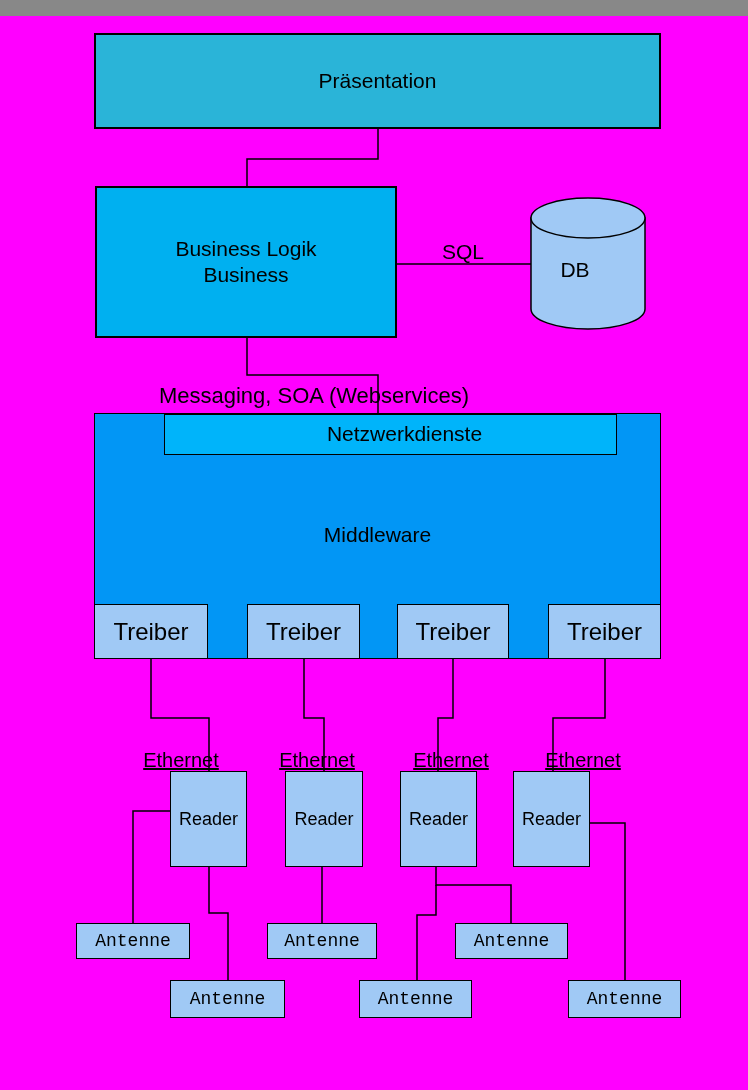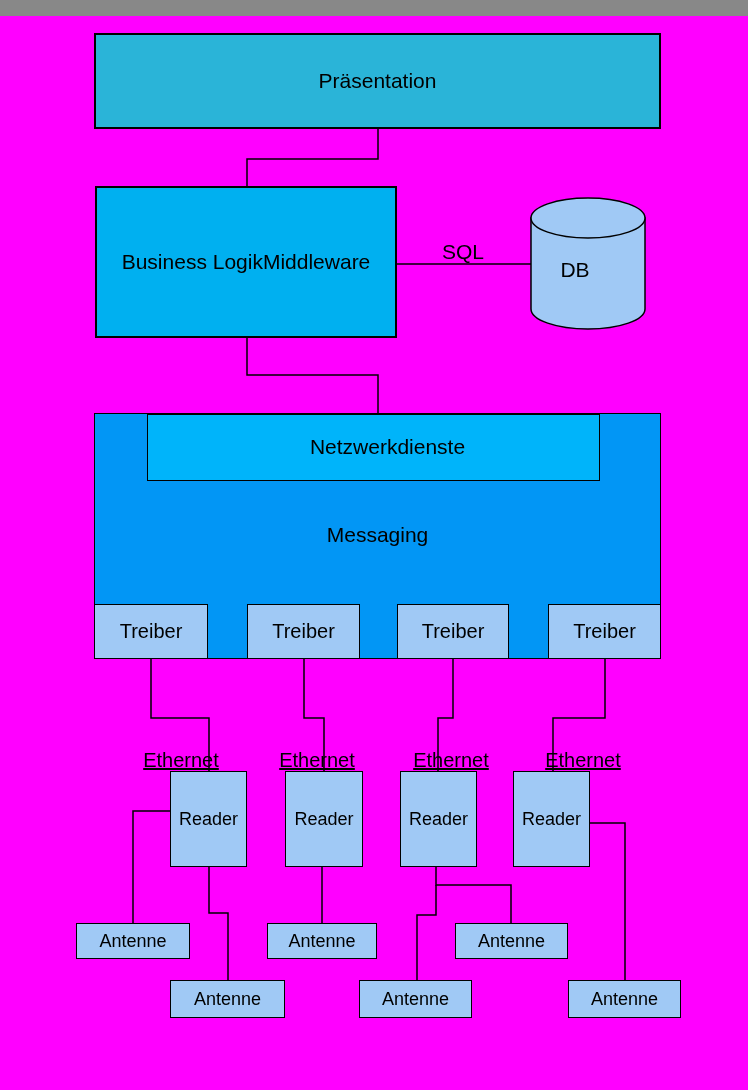--- a/index.html
+++ b/index.html
@@ -17,40 +17,40 @@
     position:relative;width:748px;height:1090px;background:var(--background);
     overflow:hidden;margin:16px auto;
   }
   #overlay{position:absolute;left:0;top:0;width:748px;height:1090px;pointer-events:none;}
   .box{
     position:absolute;box-sizing:border-box;border:1.5px solid var(--line);
     display:flex;align-items:center;justify-content:center;text-align:center;
     line-height:1.25;
   }
   #presentation{left:94px;top:17px;width:567px;height:96px;background:var(--presentation-fill);border-width:2px;font-size:21px;}
-  #business-logic{left:95px;top:170px;width:302px;height:152px;background:var(--application-fill);border-width:2px;font-size:21px;line-height:26px;}
+  #business-logic{left:95px;top:170px;width:302px;height:152px;background:var(--application-fill);border-width:2px;font-size:21px;flex-direction:column;line-height:26px;}
   #middleware{left:94px;top:397px;width:567px;height:246px;background:var(--middleware-fill);}
   #middleware-label{position:absolute;left:0;right:0;top:108px;text-align:center;font-size:21px;}
-  #network-services{left:147px;top:398px;width:453px;height:67px;background:var(--network-services-fill);font-size:21px;padding-left:28px;}
-  .treiber{top:588px;height:55px;background:var(--device-fill);font-size:20px;text-align:right;}
+  #network-services{left:164px;top:398px;width:453px;height:41px;background:var(--network-services-fill);font-size:21px;padding-left:28px;}
+  .treiber{top:588px;height:55px;background:var(--device-fill);font-size:24px;text-align:right;}
   #treiber-1{left:94px;width:114px;}
   #treiber-2{left:247px;width:113px;}
   #treiber-3{left:397px;width:112px;}
   #treiber-4{left:548px;width:113px;}
   .ethernet{position:absolute;top:733px;font-size:20px;white-space:nowrap;transform:translateX(-50%);text-decoration:underline;}
   #ethernet-1{left:181px;}
   #ethernet-2{left:317px;}
   #ethernet-3{left:451px;}
   #ethernet-4{left:583px;}
   .reader{top:755px;height:96px;background:var(--device-fill);font-size:18px;}
   #reader-1{left:170px;width:77px;}
   #reader-2{left:285px;width:78px;}
   #reader-3{left:400px;width:77px;}
   #reader-4{left:513px;width:77px;}
-  .antenne{background:var(--device-fill);font-size:18px;}
+  .antenne{background:var(--device-fill);font-size:18px;font-family:Liberation Mono, monospace;}
   .antenne.row1{top:907px;height:36px;}
   .antenne.row2{top:964px;height:38px;}
   #antenne-1{left:76px;width:114px;}
   #antenne-2{left:267px;width:110px;}
   #antenne-3{left:455px;width:113px;}
   #antenne-4{left:170px;width:115px;}
   #antenne-5{left:359px;width:113px;}
   #antenne-6{left:568px;width:113px;}
   .floating-label{position:absolute;text-align:center;}
   #sql-label{left:436px;top:224px;width:54px;font-size:21px;}
@@ -81,28 +81,29 @@
       <ellipse cx="588" cy="202" rx="57" ry="20"></ellipse>
     </g>
   </svg>
 
   <div class="box" id="presentation">
     <span>Präsentation</span>
   </div>
 
   <div class="box" id="business-logic">
     <span>Business Logik</span>
-    <span>Middleware</span>
+    <span>Business</span>
   </div>
 
   <div class="floating-label" id="sql-label">SQL</div>
   <div class="floating-label" id="db-label">DB</div>
+  <div class="floating-label" id="messaging-label">Messaging, SOA (Webservices)</div>
 
   <div class="box" id="middleware">
-    <div id="middleware-label">Messaging</div>
+    <div id="middleware-label">Middleware</div>
   </div>
 
   <div class="box" id="network-services">
     <span>Netzwerkdienste</span>
   </div>
 
   <div class="box treiber" id="treiber-1">
     <span>Treiber</span>
   </div>
   <div class="box treiber" id="treiber-2">

